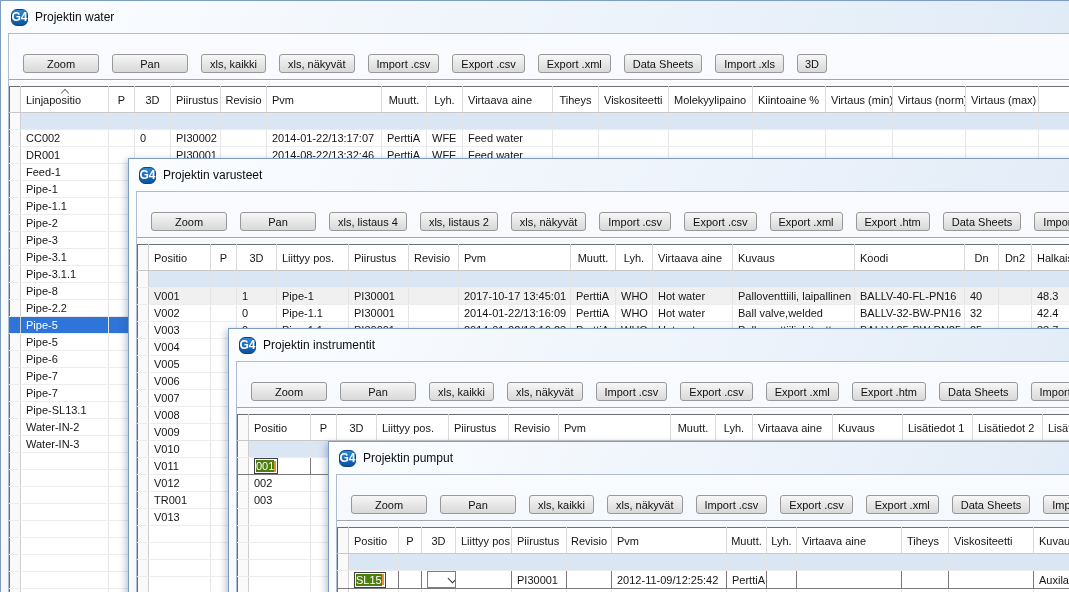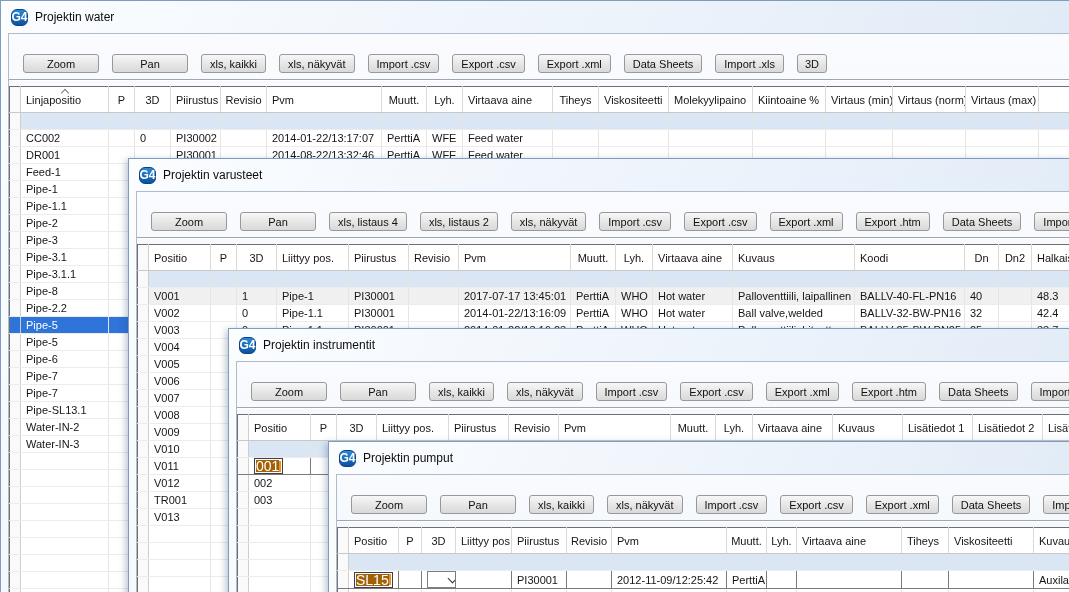--- a/index.html
+++ b/index.html
@@ -66,21 +66,21 @@
   .rel{position:relative;}
   .sortmark{
     position:absolute;left:50%;top:3px;width:5px;height:5px;
     border-left:1px solid #777;border-bottom:1px solid #777;
     transform:translateX(-50%) rotate(135deg);
   }
   .editbox{
     display:inline-flex;align-items:center;height:14px;border:1px solid #404040;
     background:#fff;padding:0 1px;vertical-align:middle;
   }
-  .seltxt{background:#a16207;color:#fff;line-height:12px;font-size:14px;}
+  .seltxt{background:#4d7c0f;color:#fff;line-height:12px;font-size:11px;}
   .caret{width:2px;height:11px;background:#ec8d2a;display:inline-block;}
   .combo{
     display:inline-flex;align-items:center;justify-content:center;
     width:48px;height:15px;border:1px solid #808080;background:#fff;vertical-align:middle;
   }
   .chev{
     display:inline-block;width:6px;height:6px;
     border-left:1px solid #333;border-bottom:1px solid #333;
     transform:rotate(-45deg);margin-top:-3px;
   }
@@ -815,21 +815,21 @@
             <td></td>
           </tr>
           <tr class="cur">
             <td class="ind"></td>
             <td>V001</td>
             <td></td>
             <td>1</td>
             <td>Pipe-1</td>
             <td>PI30001</td>
             <td></td>
-            <td>2017-07-17 13:45:01</td>
+            <td>2017-10-17 13:45:01</td>
             <td>PerttiA</td>
             <td>WHO</td>
             <td>Hot water</td>
             <td>Palloventtiili, laipallinen</td>
             <td>BALLV-40-FL-PN16</td>
             <td>40</td>
             <td></td>
             <td>48.3</td>
           </tr>
           <tr>

